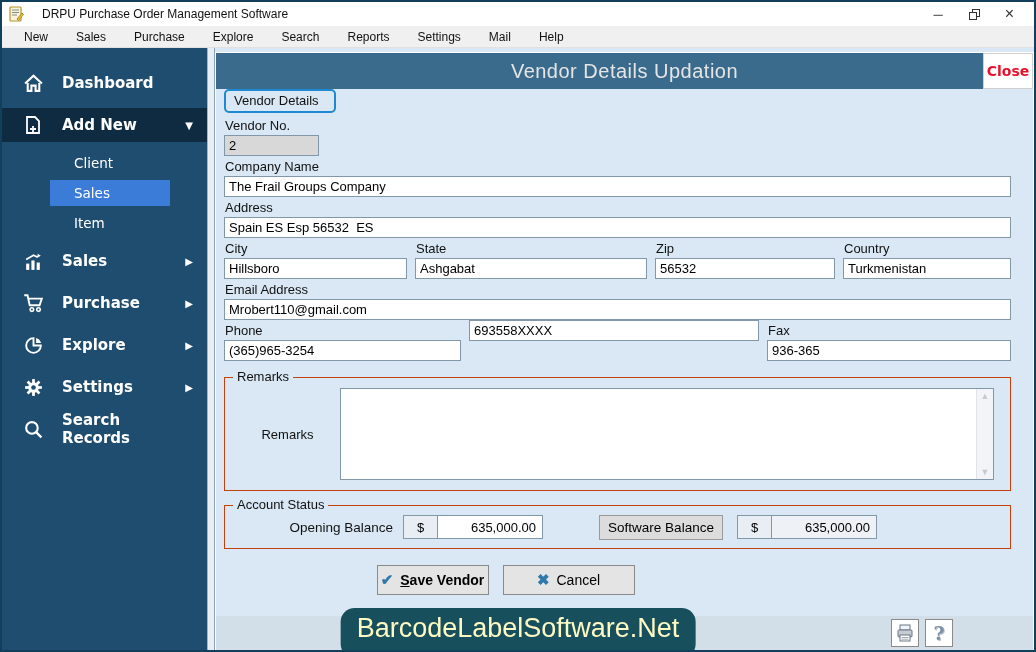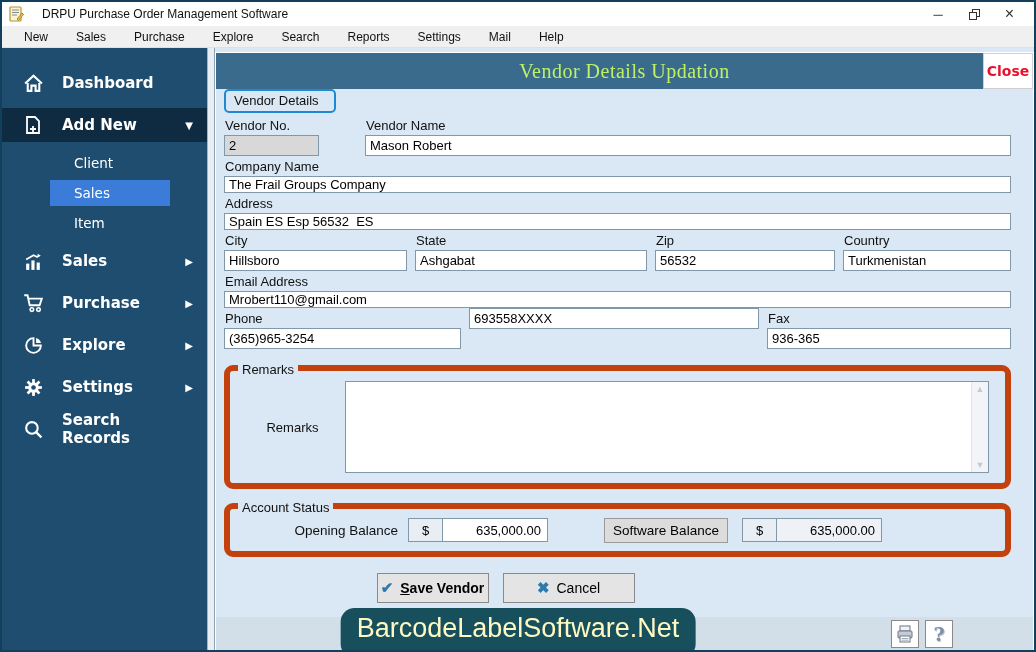--- a/index.html
+++ b/index.html
@@ -31,30 +31,30 @@
   .side-item .chev { margin-left:auto; font-size:10px; }
   .side-icon { width:22px; height:22px; flex:none; display:flex; align-items:center; justify-content:center; }
   .submenu { margin:2px 0 6px 0; }
   .sub-item { height:26px; margin:4px 0 4px 48px; width:120px; display:flex; align-items:center; padding-left:24px; font-size:13.5px; }
   .sub-item.selected { background:#3b7cd9; }
   
   .gutter { width:8px; background:#e9eef2; border-left:1px solid #9fb4c4; border-right:1px solid #8aa2b5; flex:none;}
   
   .main { flex:1; display:flex; flex-direction:column; border:1px solid #ffffff; border-bottom:none; margin-top:4px; min-width:0; background:#d9e8f4;}
   .panel-header { position:relative; height:36px; background:#3a6b8d; flex:none; display:flex; align-items:center; justify-content:center;}
-  .panel-title { color:#bef264; font-size:20px; font-family:Liberation Serif, serif; letter-spacing:.5px; }
+  .panel-title { color:#e5e5e5; font-size:20px; font-family:Liberation Sans, sans-serif; letter-spacing:.5px; }
   .close-btn { position:absolute; right:0; top:0; height:36px; width:50px; background:#fff; border:1px solid #d0d0d0; color:#e8112d; font-weight:bold; font-size:14px; cursor:pointer; font-family:"DejaVu Sans", sans-serif;}
   .form-area { position:relative; flex:1; padding:0 22px 0 8px; display:flex; flex-direction:column; min-height:0;}
   .tab { display:inline-block; width:112px; border:2px solid #1e88d2; border-radius:5px; padding:2px 8px 3px 8px; font-size:13px; color:#111; background:transparent; margin-bottom:2px; align-self:flex-start;}
   .lbl { display:block; font-size:13px; color:#111; margin:3px 0 2px 1px; }
   .tb { height:21px; border:1px solid #8298a8; background:#fff; font-size:13px; font-family:"Liberation Sans",sans-serif; padding:0 4px; width:100%; }
   .tb[readonly] { background:#d8d8d8; }
   .row { display:flex; gap:8px; }
   .col { display:flex; flex-direction:column; }
-  .groupbox { position:relative; border:6px solid #c2410c; border-radius:9px; margin-top:12px; padding:10px; }
+  .groupbox { position:relative; border:1px solid #c2410c; border-radius:0; margin-top:12px; padding:10px; }
   .groupbox > .gb-label { position:absolute; top:-9px; left:8px; background:#d9e8f4; padding:0 4px; font-size:13px; color:#111; }
   .remarks-body { display:flex; align-items:center; }
   .remarks-side-label { width:105px; text-align:center; font-size:13px; color:#111; flex:none; }
   .remarks-boxwrap { flex:1; height:92px; border:1px solid #8298a8; background:#fff; display:flex; margin-right:6px;}
   .remarks-text { flex:1; border:none; outline:none; resize:none; font-size:13px; font-family:"Liberation Sans",sans-serif; padding:2px 4px; background:#fff;}
   .fake-scrollbar { width:17px; background:#f2f4f7; border-left:1px solid #e0e4e8; display:flex; flex-direction:column; justify-content:space-between; align-items:center; padding:2px 0; }
   .fake-scrollbar span { color:#c3cad2; font-size:9px; }
   .account-row { display:flex; align-items:center; height:26px; }
   .acct-label { width:168px; text-align:right; font-size:13.5px; color:#111; padding-right:10px; }
   .currency-box { width:34px; height:24px; background:#e8eef4; border:1px solid #8298a8; border-right:none; display:flex; align-items:center; justify-content:center; font-size:13px; }
@@ -221,24 +221,20 @@
 
       <div class="form-area">
 
         <div class="tab">Vendor Details</div>
 
         <div class="row">
           <div class="col" style="width:133px; flex:none;">
             <span class="lbl">Vendor No.</span>
             <input class="tb" style="width: 95px;" readonly="" value="2">
           </div>
-          <div class="col" style="flex:1;">
-            <span class="lbl">Vendor Name</span>
-            <input class="tb" value="Mason Robert" style="">
-          </div>
         </div>
 
         <span class="lbl">Company Name</span>
         <input class="tb" value="The Frail Groups Company" style="">
 
         <span class="lbl">Address</span>
         <input class="tb" value="Spain ES Esp 56532  ES" style="">
 
         <div class="row">
           <div class="col" style="width:183px; flex:none;">

